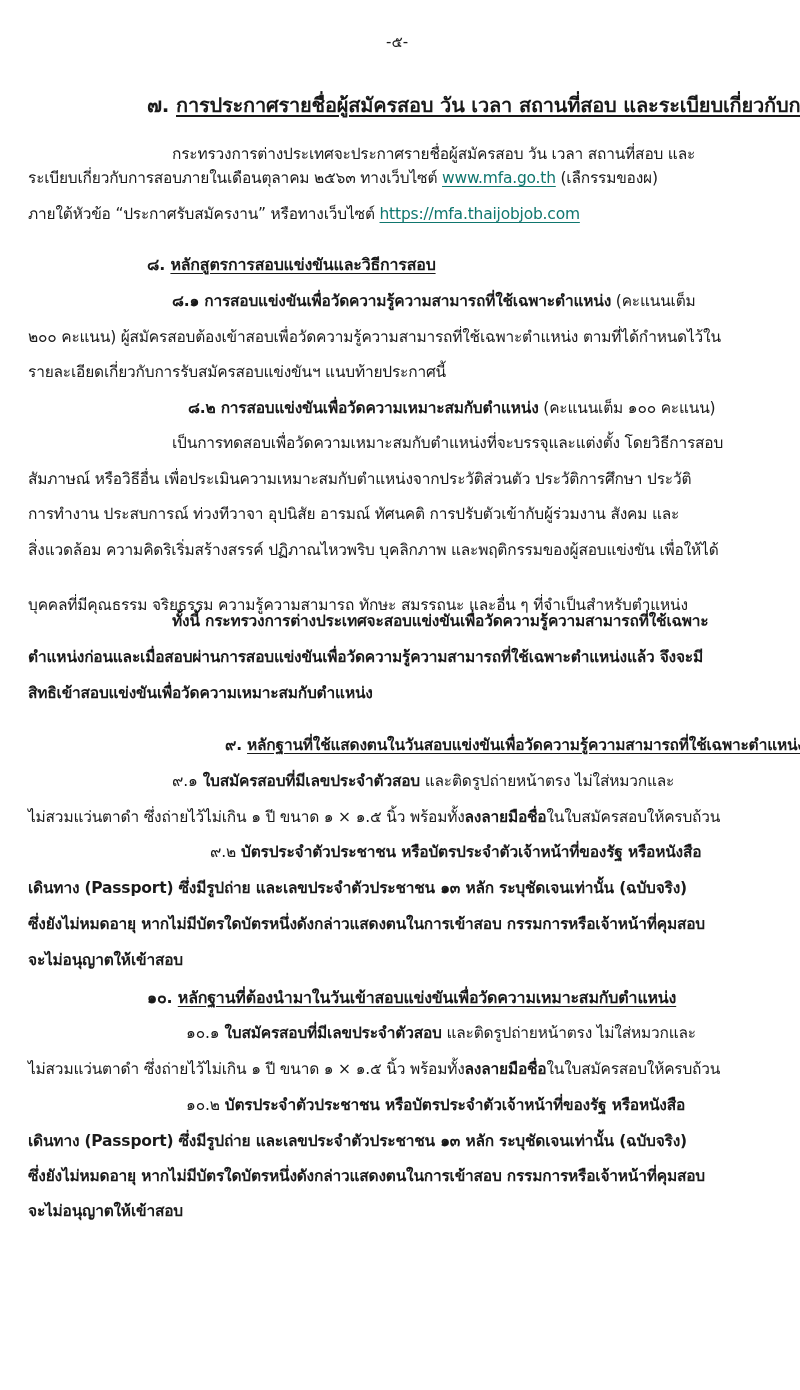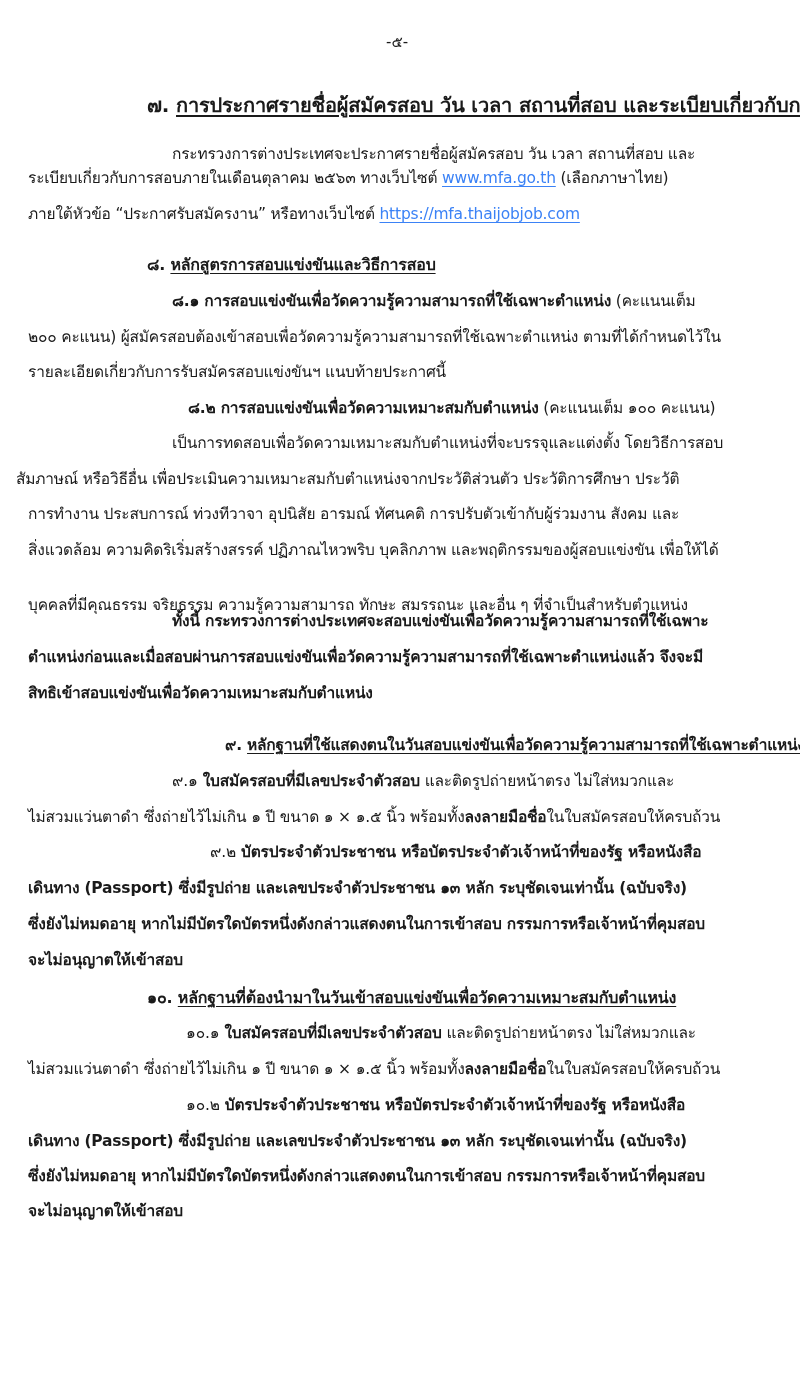--- a/index.html
+++ b/index.html
@@ -8,57 +8,57 @@
     font-family: "DejaVu Sans", "Liberation Sans", sans-serif;
     color: #1a1a1a;
   }
   .page { position: absolute; left: 0; top: 0; width: 800px; height: 1390px; }
   .line {
     position: absolute; white-space: nowrap;
     font-size: 15.5px; line-height: 24px; letter-spacing: -0.2px;
   }
   .b { font-weight: bold; }
   .u { text-decoration: underline; text-underline-offset: 3px; }
-  .link { text-decoration: underline; text-underline-offset: 3px; color: #3b82f6; cursor: pointer; }
+  .link { text-decoration: underline; text-underline-offset: 3px; color: #0f766e; cursor: pointer; }
   .pagenum { position: absolute; left: 386px; top: 30px; font-size: 15px; }
 </style>
 </head>
 <body>
 
 <div class="page">
 
   <div class="pagenum">-๕-</div>
 
   <div class="line b" style="left:147px; top:93px; font-size:20px;">
     <span>๗.</span>
     <span class="u">การประกาศรายชื่อผู้สมัครสอบ วัน เวลา สถานที่สอบ และระเบียบเกี่ยวกับการสอบ</span>
   </div>
   <div class="line" style="left:172px; top:130px;margin-top:12px;">กระทรวงการต่างประเทศจะประกาศรายชื่อผู้สมัครสอบ วัน เวลา สถานที่สอบ และ</div>
   <div class="line" style="left:28px; top:166px;">
-    <span>ระเบียบเกี่ยวกับการสอบภายในเดือนตุลาคม ๒๕๖๓ ทางเว็บไซต์ </span><a class="link">www.mfa.go.th</a><span> (เลือกภาษาไทย)</span>
+    <span>ระเบียบเกี่ยวกับการสอบภายในเดือนตุลาคม ๒๕๖๓ ทางเว็บไซต์ </span><a class="link">www.mfa.go.th</a><span> (เลืกรรมของผ)</span>
   </div>
   <div class="line" style="left:28px; top:202px;">
     <span>ภายใต้หัวข้อ “ประกาศรับสมัครงาน” หรือทางเว็บไซต์ </span><a class="link">https://mfa.thaijobjob.com</a>
   </div>
 
   <div class="line b" style="left:147px; top:253px; font-size:16px;">
     <span>๘.</span>
     <span class="u">หลักสูตรการสอบแข่งขันและวิธีการสอบ</span>
   </div>
   <div class="line" style="left:172px; top:289px;">
     <span class="b">๘.๑ การสอบแข่งขันเพื่อวัดความรู้ความสามารถที่ใช้เฉพาะตำแหน่ง</span><span> (คะแนนเต็ม</span>
   </div>
   <div class="line" style="left:28px; top:325px;">๒๐๐ คะแนน) ผู้สมัครสอบต้องเข้าสอบเพื่อวัดความรู้ความสามารถที่ใช้เฉพาะตำแหน่ง ตามที่ได้กำหนดไว้ใน</div>
   <div class="line" style="left:28px; top:360px;">รายละเอียดเกี่ยวกับการรับสมัครสอบแข่งขันฯ แนบท้ายประกาศนี้</div>
 
   <div class="line" style="left:172px; top:396px;margin-left:16px;">
     <span class="b">๘.๒ การสอบแข่งขันเพื่อวัดความเหมาะสมกับตำแหน่ง</span><span> (คะแนนเต็ม ๑๐๐ คะแนน)</span>
   </div>
   <div class="line" style="left:172px; top:431px;">เป็นการทดสอบเพื่อวัดความเหมาะสมกับตำแหน่งที่จะบรรจุและแต่งตั้ง โดยวิธีการสอบ</div>
-  <div class="line" style="left:16px; top:467px;">สัมภาษณ์ หรือวิธีอื่น เพื่อประเมินความเหมาะสมกับตำแหน่งจากประวัติส่วนตัว ประวัติการศึกษา ประวัติ</div>
+  <div class="line" style="left:28px; top:467px;">สัมภาษณ์ หรือวิธีอื่น เพื่อประเมินความเหมาะสมกับตำแหน่งจากประวัติส่วนตัว ประวัติการศึกษา ประวัติ</div>
   <div class="line" style="left:28px; top:502px;">การทำงาน ประสบการณ์ ท่วงทีวาจา อุปนิสัย อารมณ์ ทัศนคติ การปรับตัวเข้ากับผู้ร่วมงาน สังคม และ</div>
   <div class="line" style="left:28px; top:538px;">สิ่งแวดล้อม ความคิดริเริ่มสร้างสรรค์ ปฏิภาณไหวพริบ บุคลิกภาพ และพฤติกรรมของผู้สอบแข่งขัน เพื่อให้ได้</div>
   <div class="line" style="left:28px; top:573px;margin-top:20px;">บุคคลที่มีคุณธรรม จริยธรรม ความรู้ความสามารถ ทักษะ สมรรถนะ และอื่น ๆ ที่จำเป็นสำหรับตำแหน่ง</div>
 
   <div class="line b" style="left:172px; top:609px;">ทั้งนี้ กระทรวงการต่างประเทศจะสอบแข่งขันเพื่อวัดความรู้ความสามารถที่ใช้เฉพาะ</div>
   <div class="line b" style="left:28px; top:645px;">ตำแหน่งก่อนและเมื่อสอบผ่านการสอบแข่งขันเพื่อวัดความรู้ความสามารถที่ใช้เฉพาะตำแหน่งแล้ว จึงจะมี</div>
   <div class="line b" style="left:28px; top:681px;">สิทธิเข้าสอบแข่งขันเพื่อวัดความเหมาะสมกับตำแหน่ง</div>
 
   <div class="line b" style="left:225px; top:733px; font-size:15.5px;">
     <span>๙.</span>

